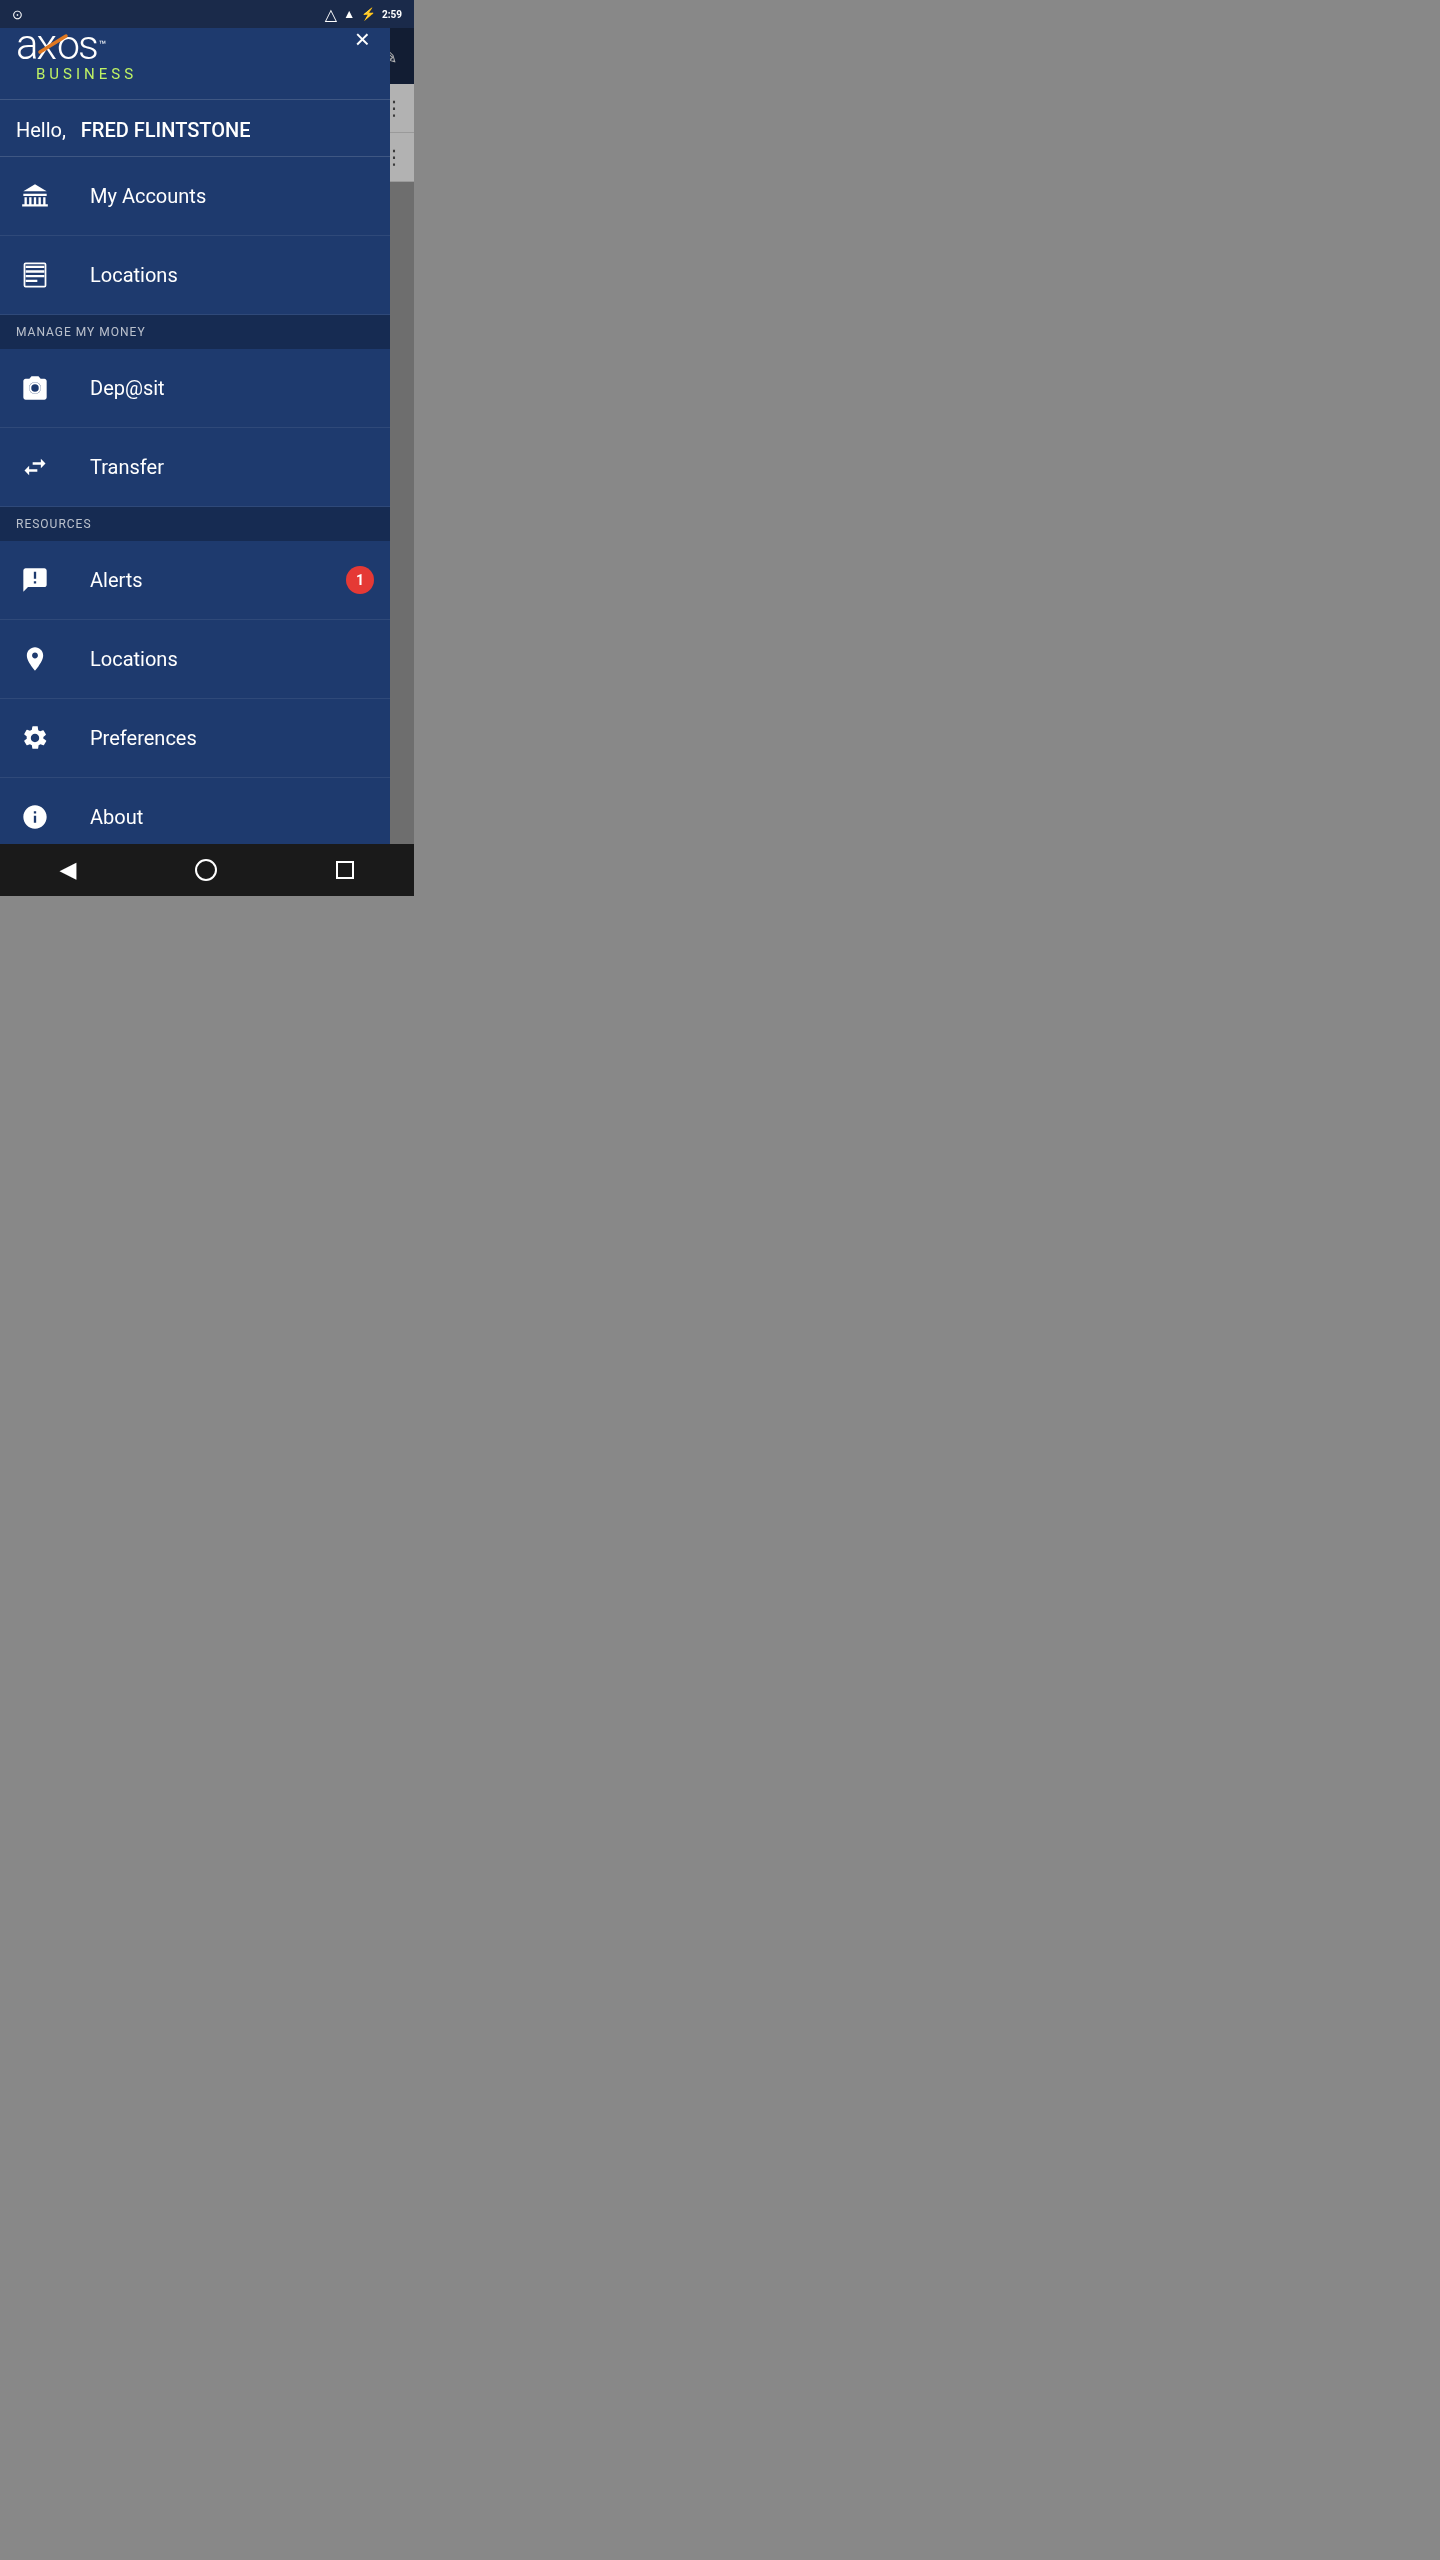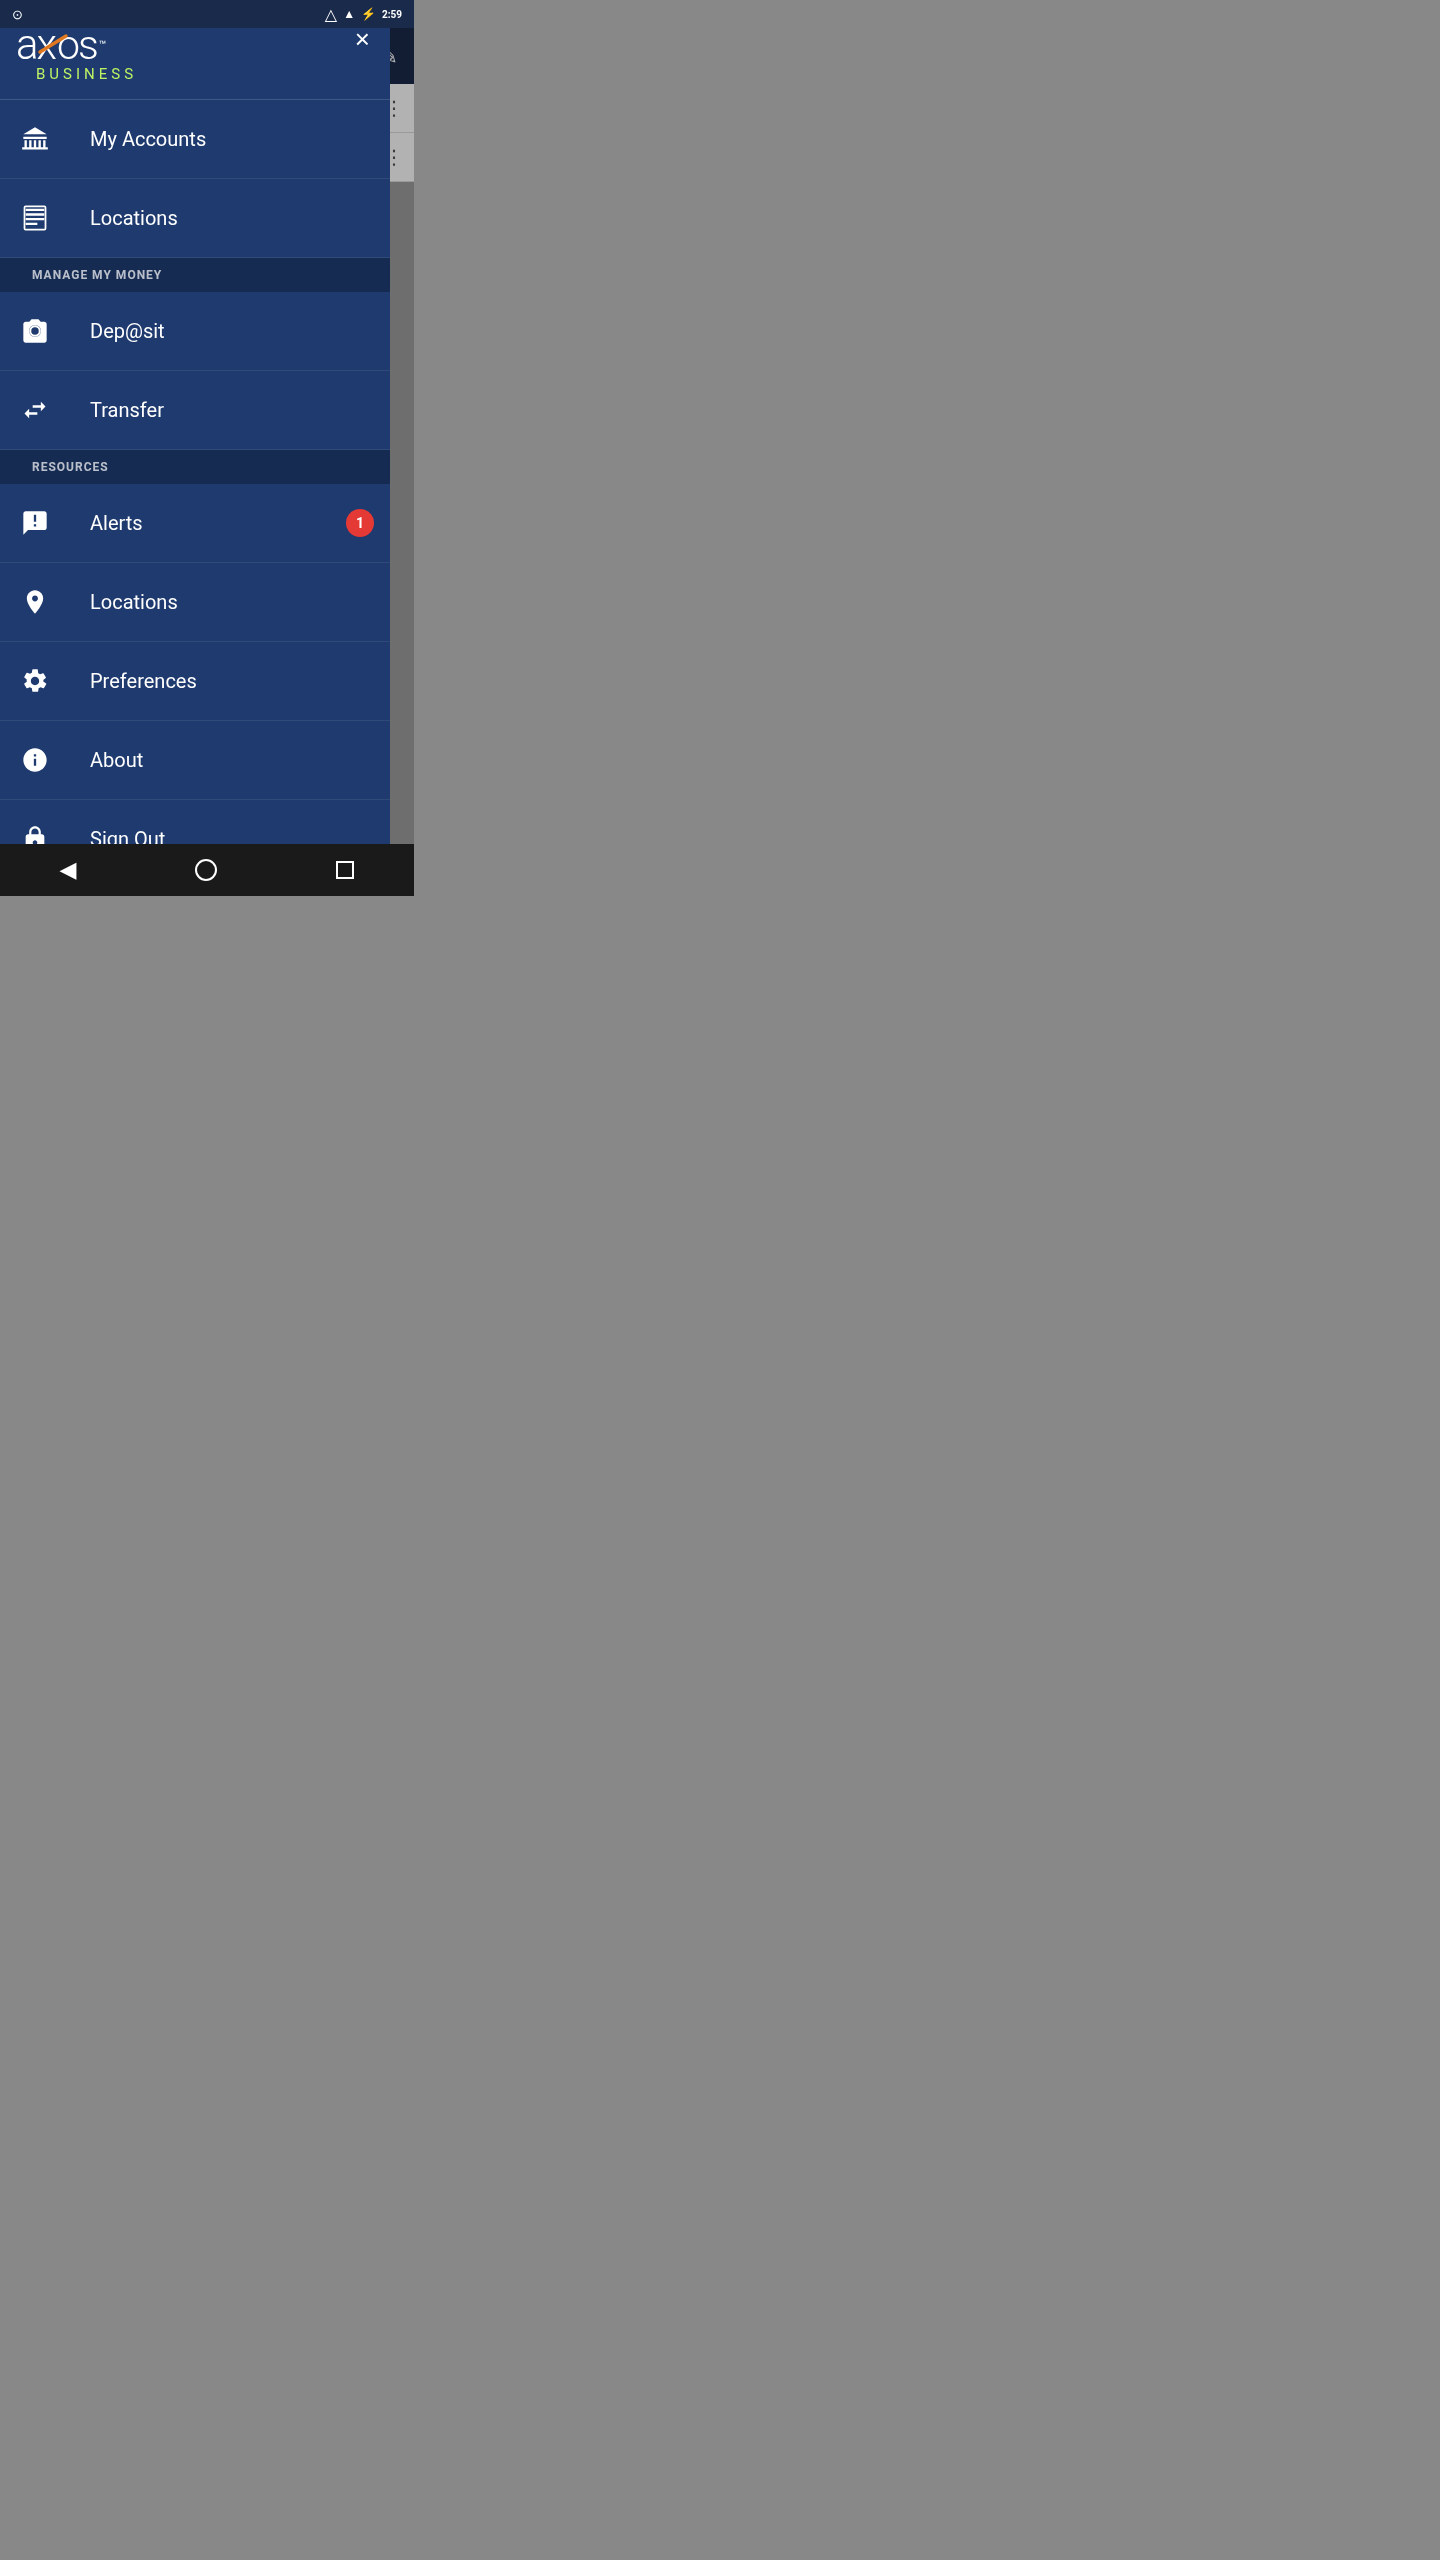--- a/index.html
+++ b/index.html
@@ -204,24 +204,24 @@
       width: 28px;
       height: 28px;
     }
     .menu-label {
       color: white;
       font-size: 20px;
       font-weight: 400;
     }
     .section-header {
       background: rgba(0,0,0,0.25);
-      padding: 10px 32px;
+      padding: 10px 16px;
       color: rgba(255,255,255,0.7);
       font-size: 12px;
-      font-weight: 700;
+      font-weight: 400;
       letter-spacing: 1px;
     }
     .badge {
       position: absolute;
       right: 16px;
       background: #e53935;
       color: white;
       border-radius: 50%;
       width: 28px;
       height: 28px;
@@ -312,20 +312,27 @@
           </svg>
         </span>
         <span class="logo-os">os</span>
         <span class="logo-tm">™</span>
       </div>
       <div class="logo-business">BUSINESS</div>
     </div>
     <button class="close-btn">×</button>
   </div>
 
+  <div class="hello-section">
+    <span class="hello-text">
+      <span>Hello,</span>
+      &nbsp;
+      <span style="font-weight:500;">FRED FLINTSTONE</span>
+    </span>
+  </div>
 
   <ul class="menu-list">
 
     <li class="menu-item">
       <div class="menu-icon">
         <svg viewBox="0 0 24 24" xmlns="http://www.w3.org/2000/svg">
           <path d="M2 10h20v2H2zm1 3h2v7H3zm4 0h2v7H7zm4 0h2v7h-2zm4 0h2v7h-2zm4 0h2v7h-2zM12 2L2 8h20L12 2zm0 12a1 1 0 110 2 1 1 0 010-2zM1 19h22v2H1z"></path>
         </svg>
       </div>
       <span class="menu-label">My Accounts</span>

